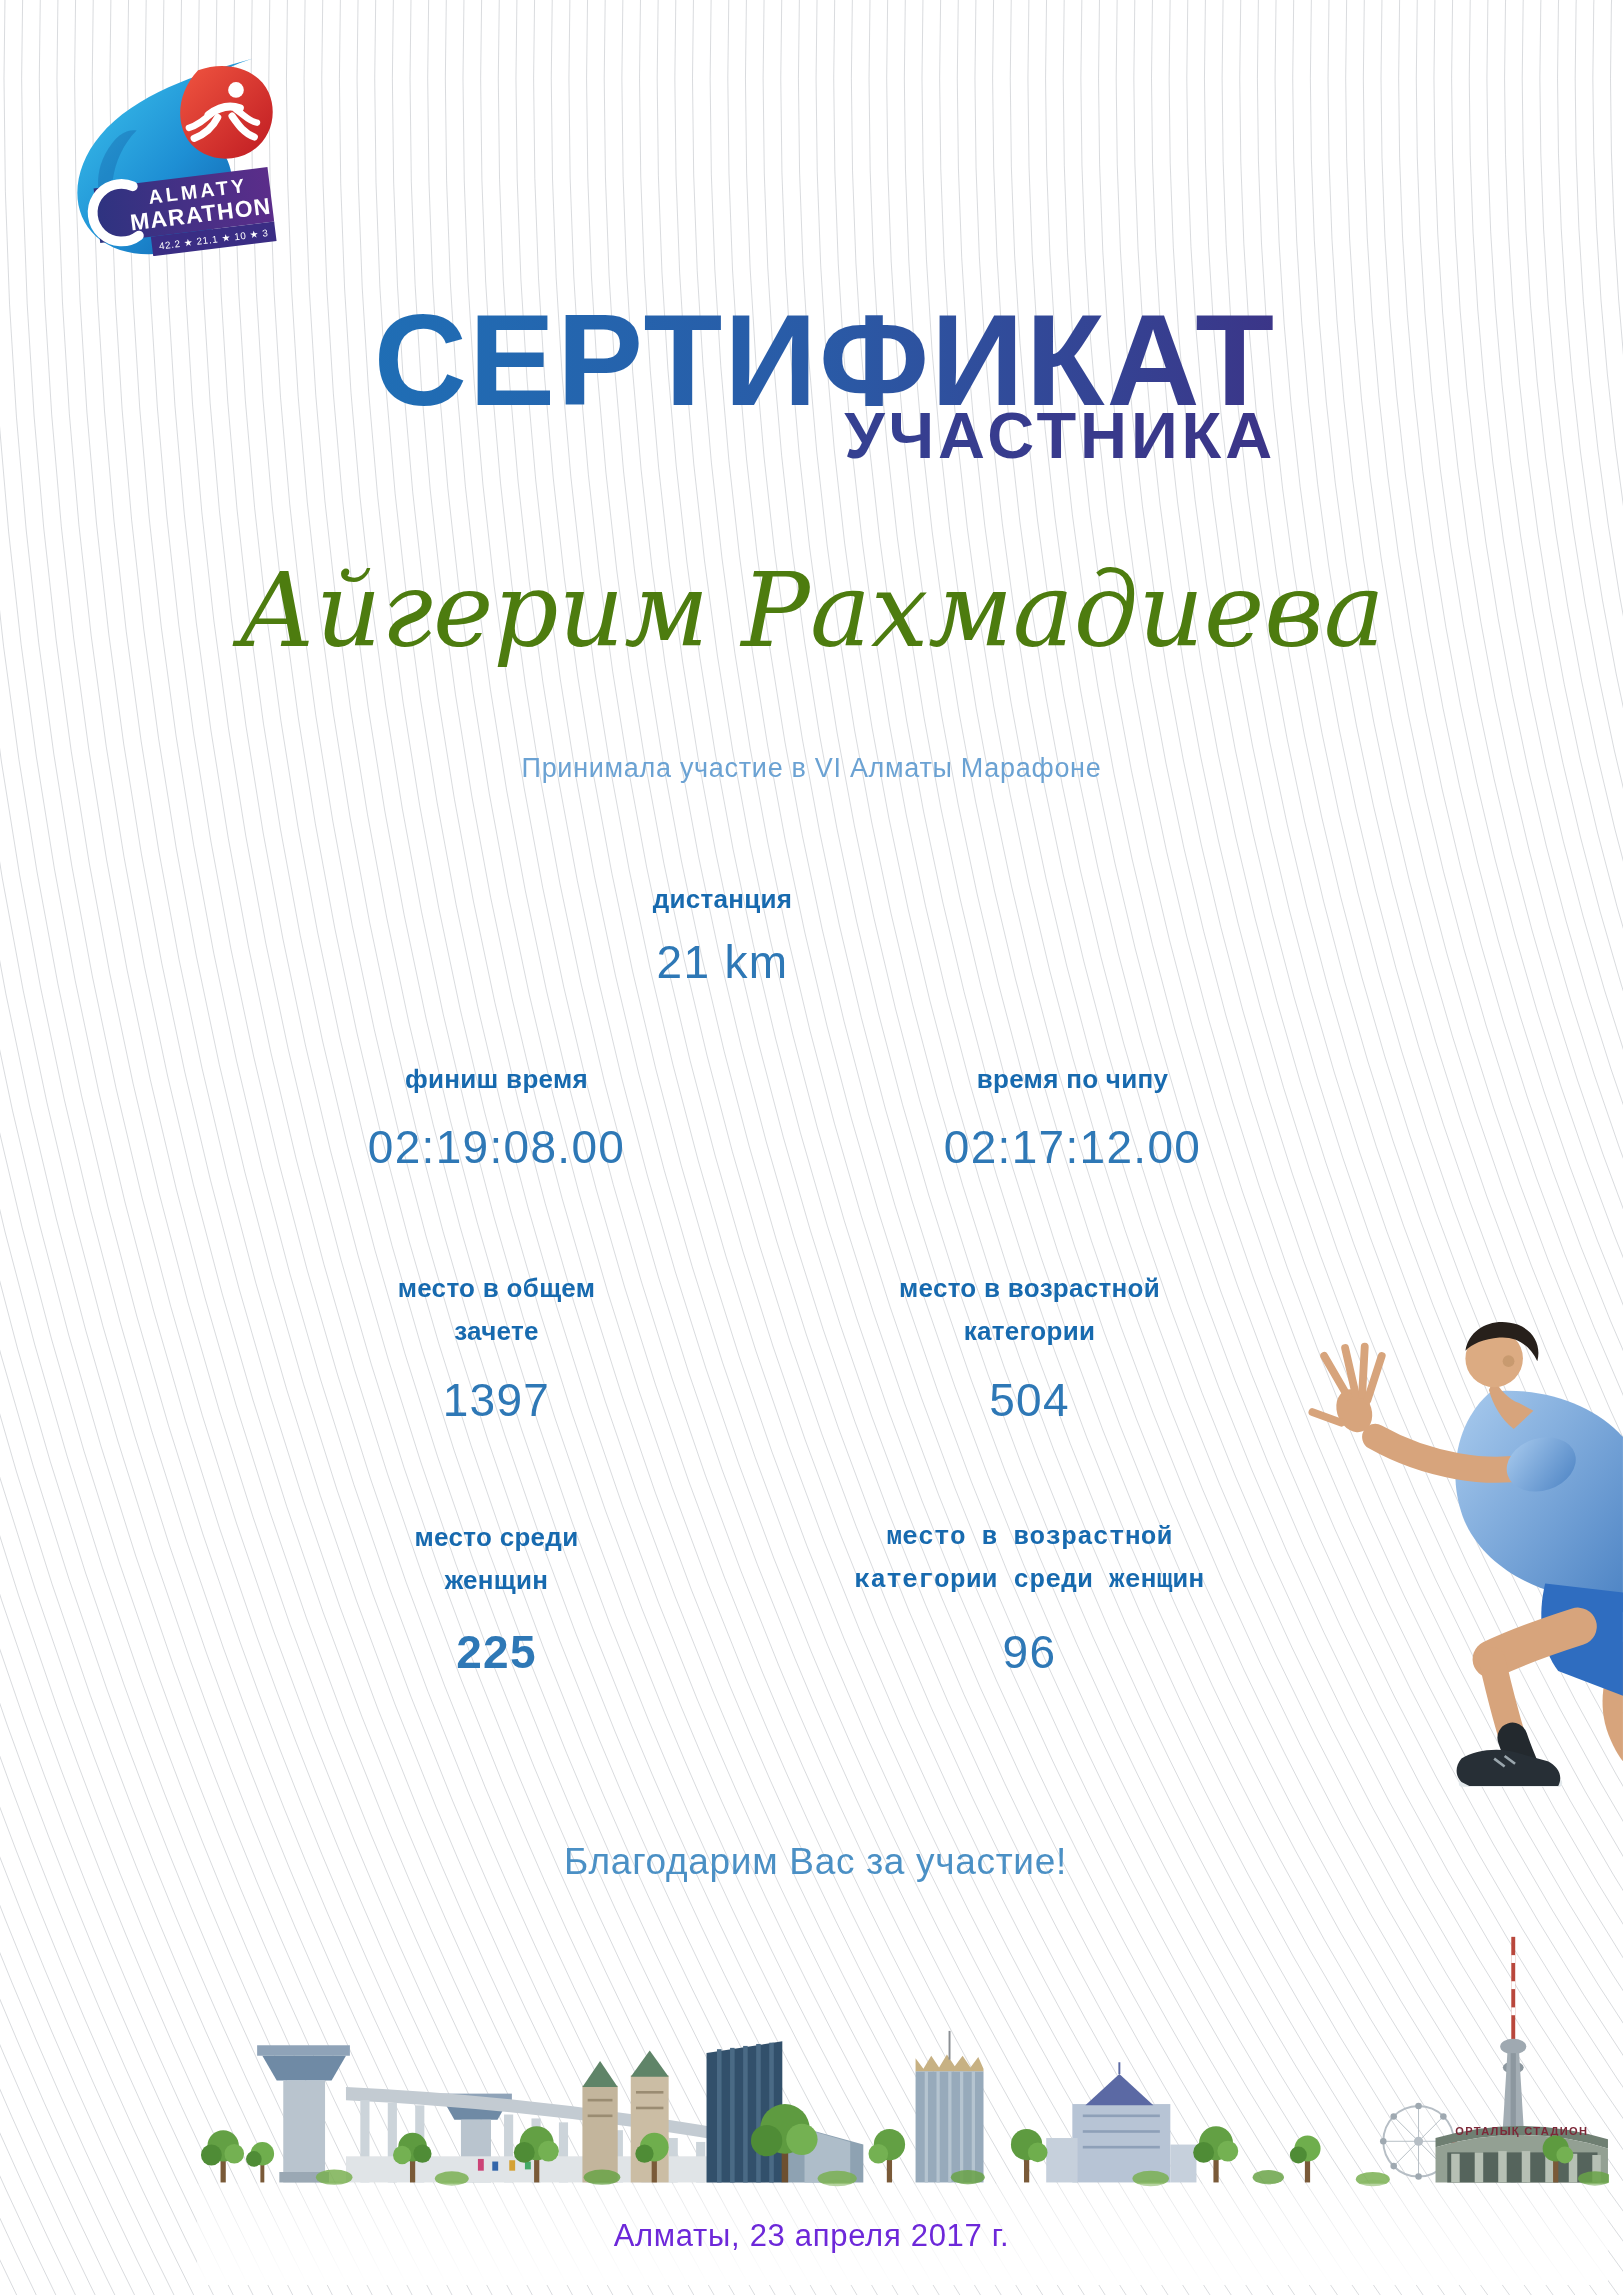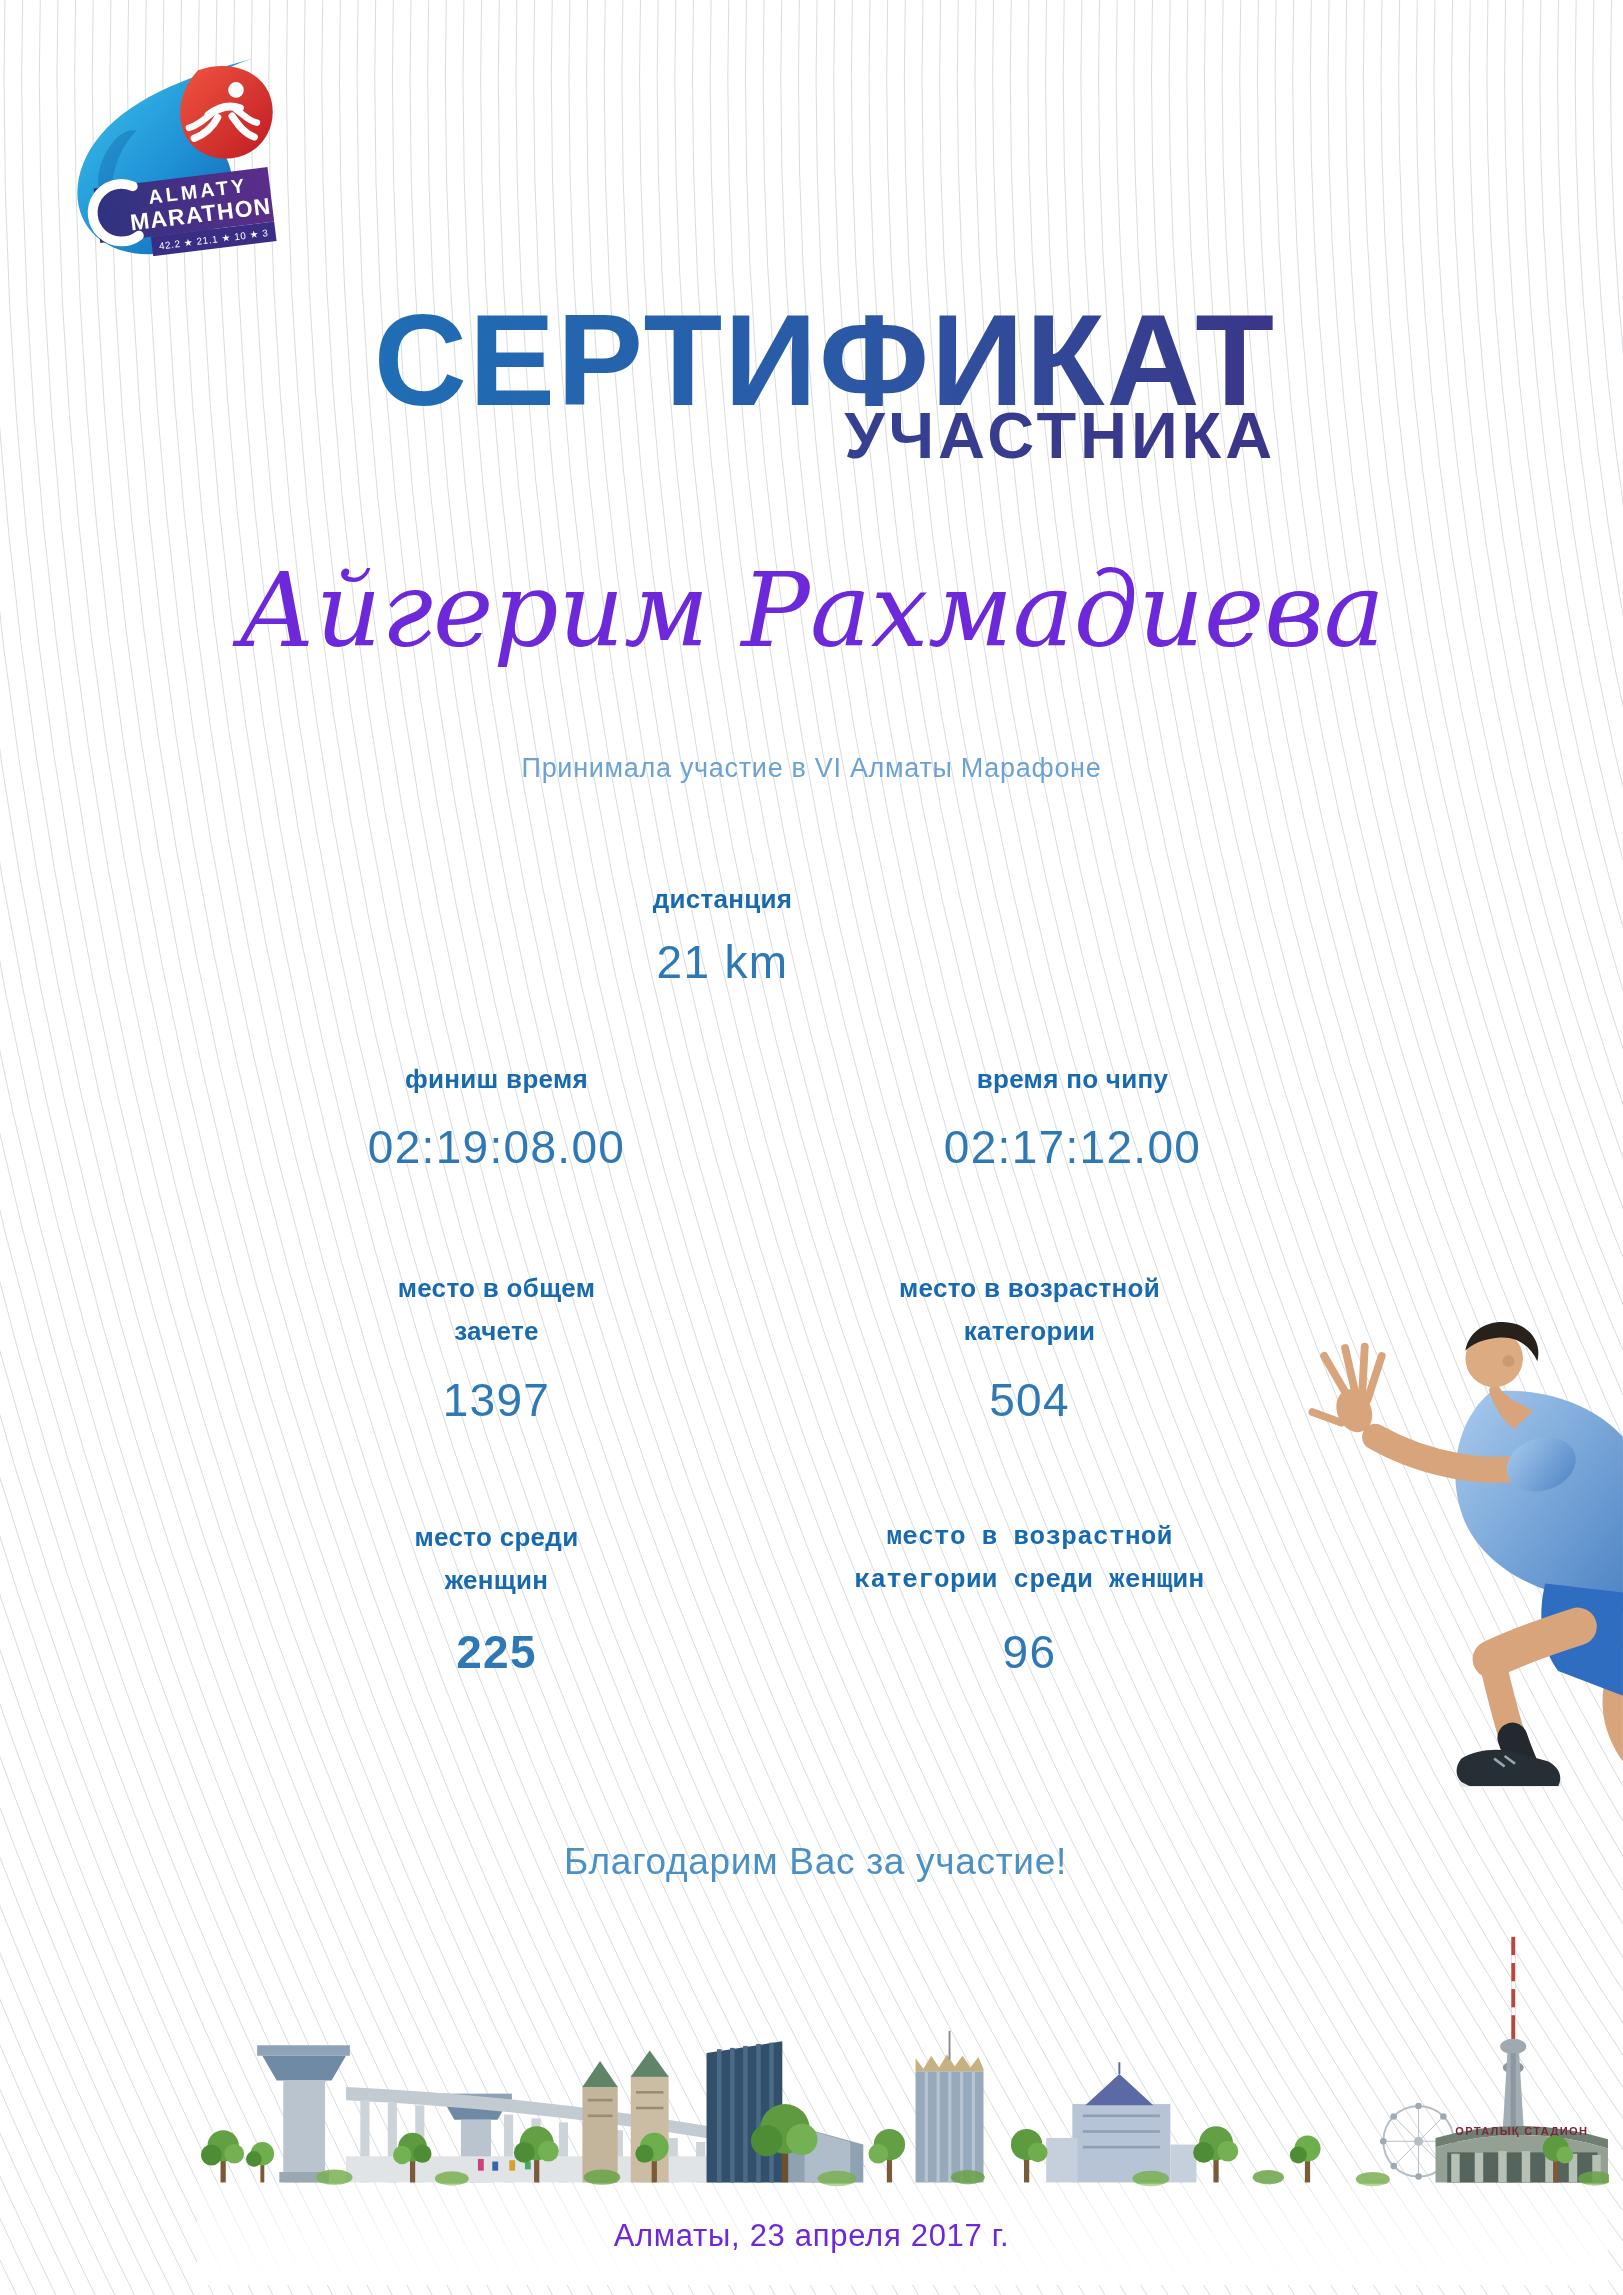--- a/index.html
+++ b/index.html
@@ -14,21 +14,21 @@
   .subtitle{font-size:65px;line-height:1;font-weight:700;letter-spacing:3.9px;margin-top:-22px;color:#3b3588;}
   @supports ((-webkit-background-clip:text) or (background-clip:text)){
     .title{background:linear-gradient(90deg,#1d72b8 0%,#2a5aa6 55%,#3b3588 100%);
            -webkit-background-clip:text;background-clip:text;color:transparent;}
     .subtitle{background:linear-gradient(90deg,#2d4f9e 0%,#3b3588 100%);
            -webkit-background-clip:text;background-clip:text;color:transparent;}
   }
 
   .name{position:absolute;left:0;top:551px;width:1623px;text-align:center;z-index:2;
         font-family:"DejaVu Serif","Liberation Serif",serif;font-style:italic;
-        font-size:102px;color:#6d28d9;}
+        font-size:102px;color:#4d7c0f;}
   .event-line{position:absolute;left:0;top:753px;width:1623px;text-align:center;z-index:2;
         font-size:27px;letter-spacing:0.7px;color:#6ba2d3;}
 
   .stat-label{position:absolute;z-index:2;text-align:center;font-weight:700;font-size:26px;
         line-height:1.66;color:#176aaf;letter-spacing:0.3px;}
   .stat-label .inner{display:inline-block;}
   .stat-value{position:absolute;z-index:2;text-align:center;font-weight:400;font-size:46px;
         color:#2e78b6;letter-spacing:1.3px;}
 
   .pos-d-label{left:461px;top:878px;width:523px;}

